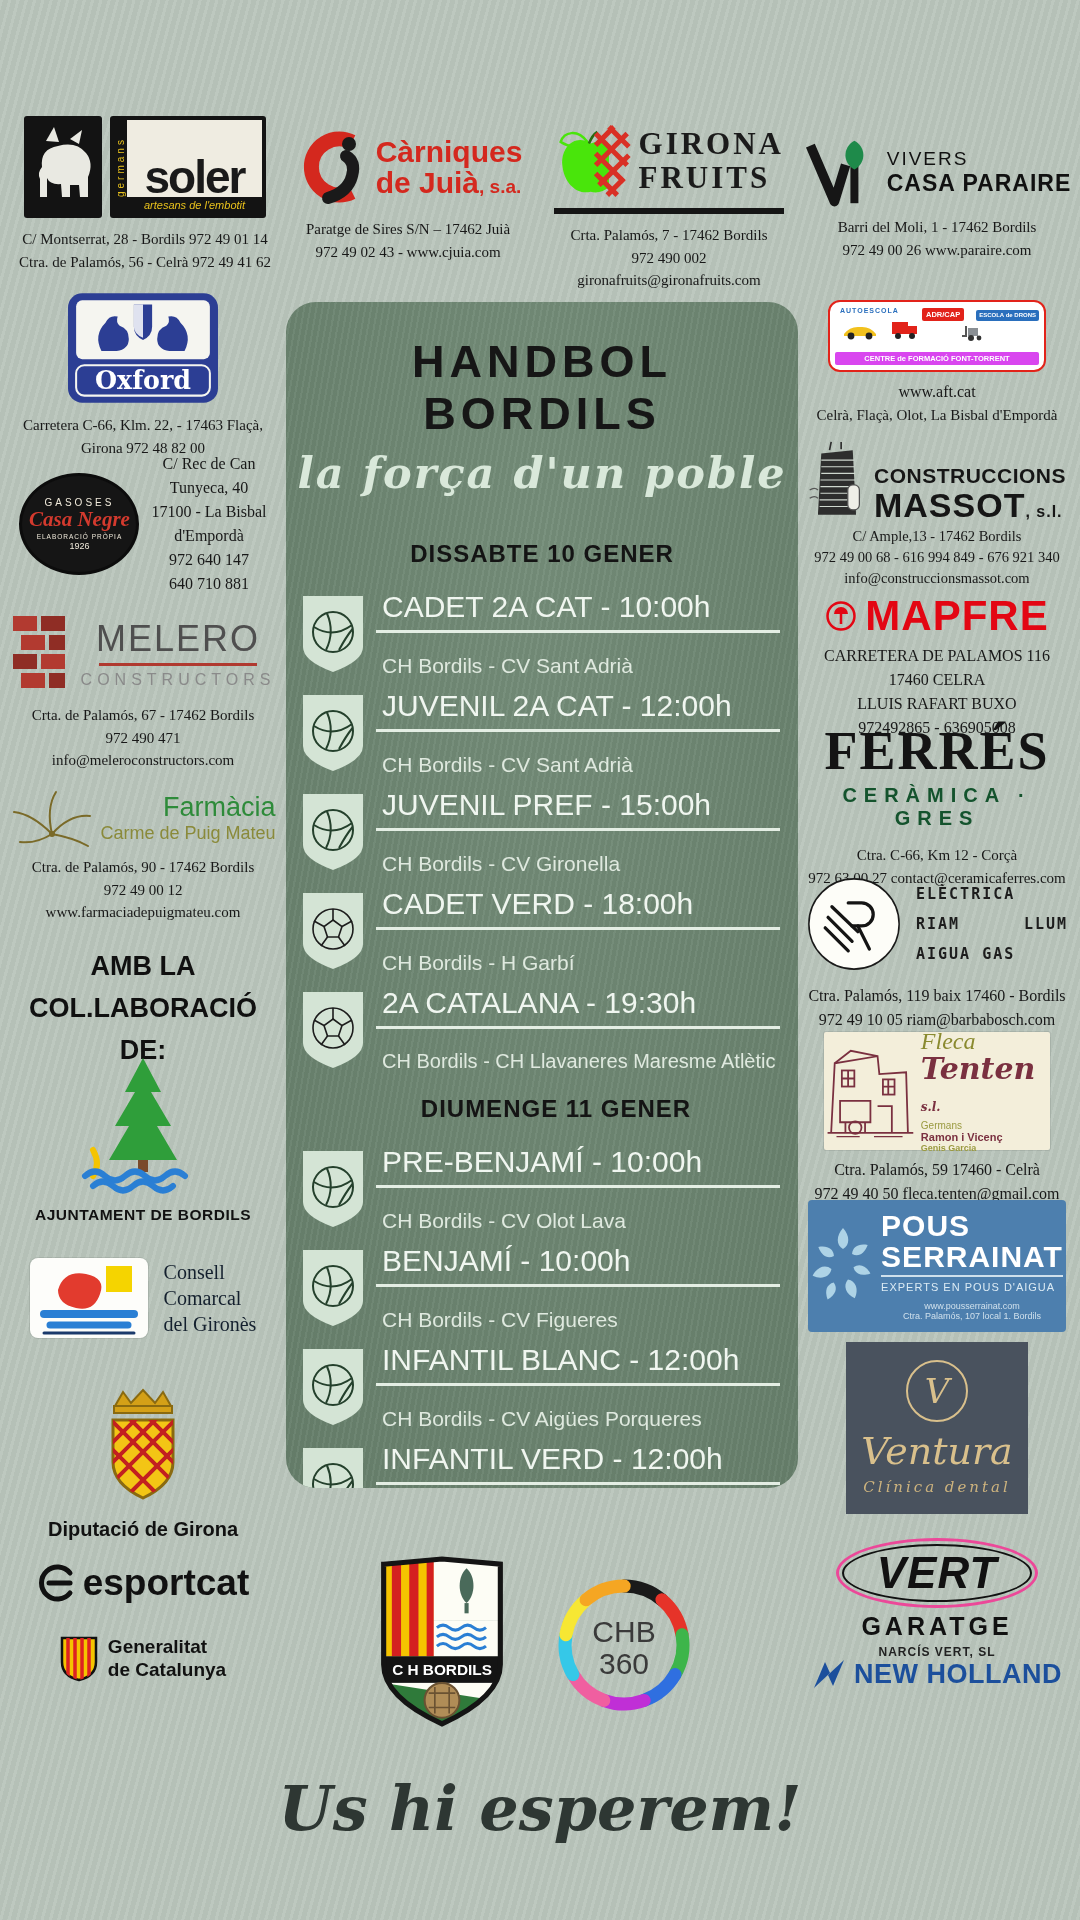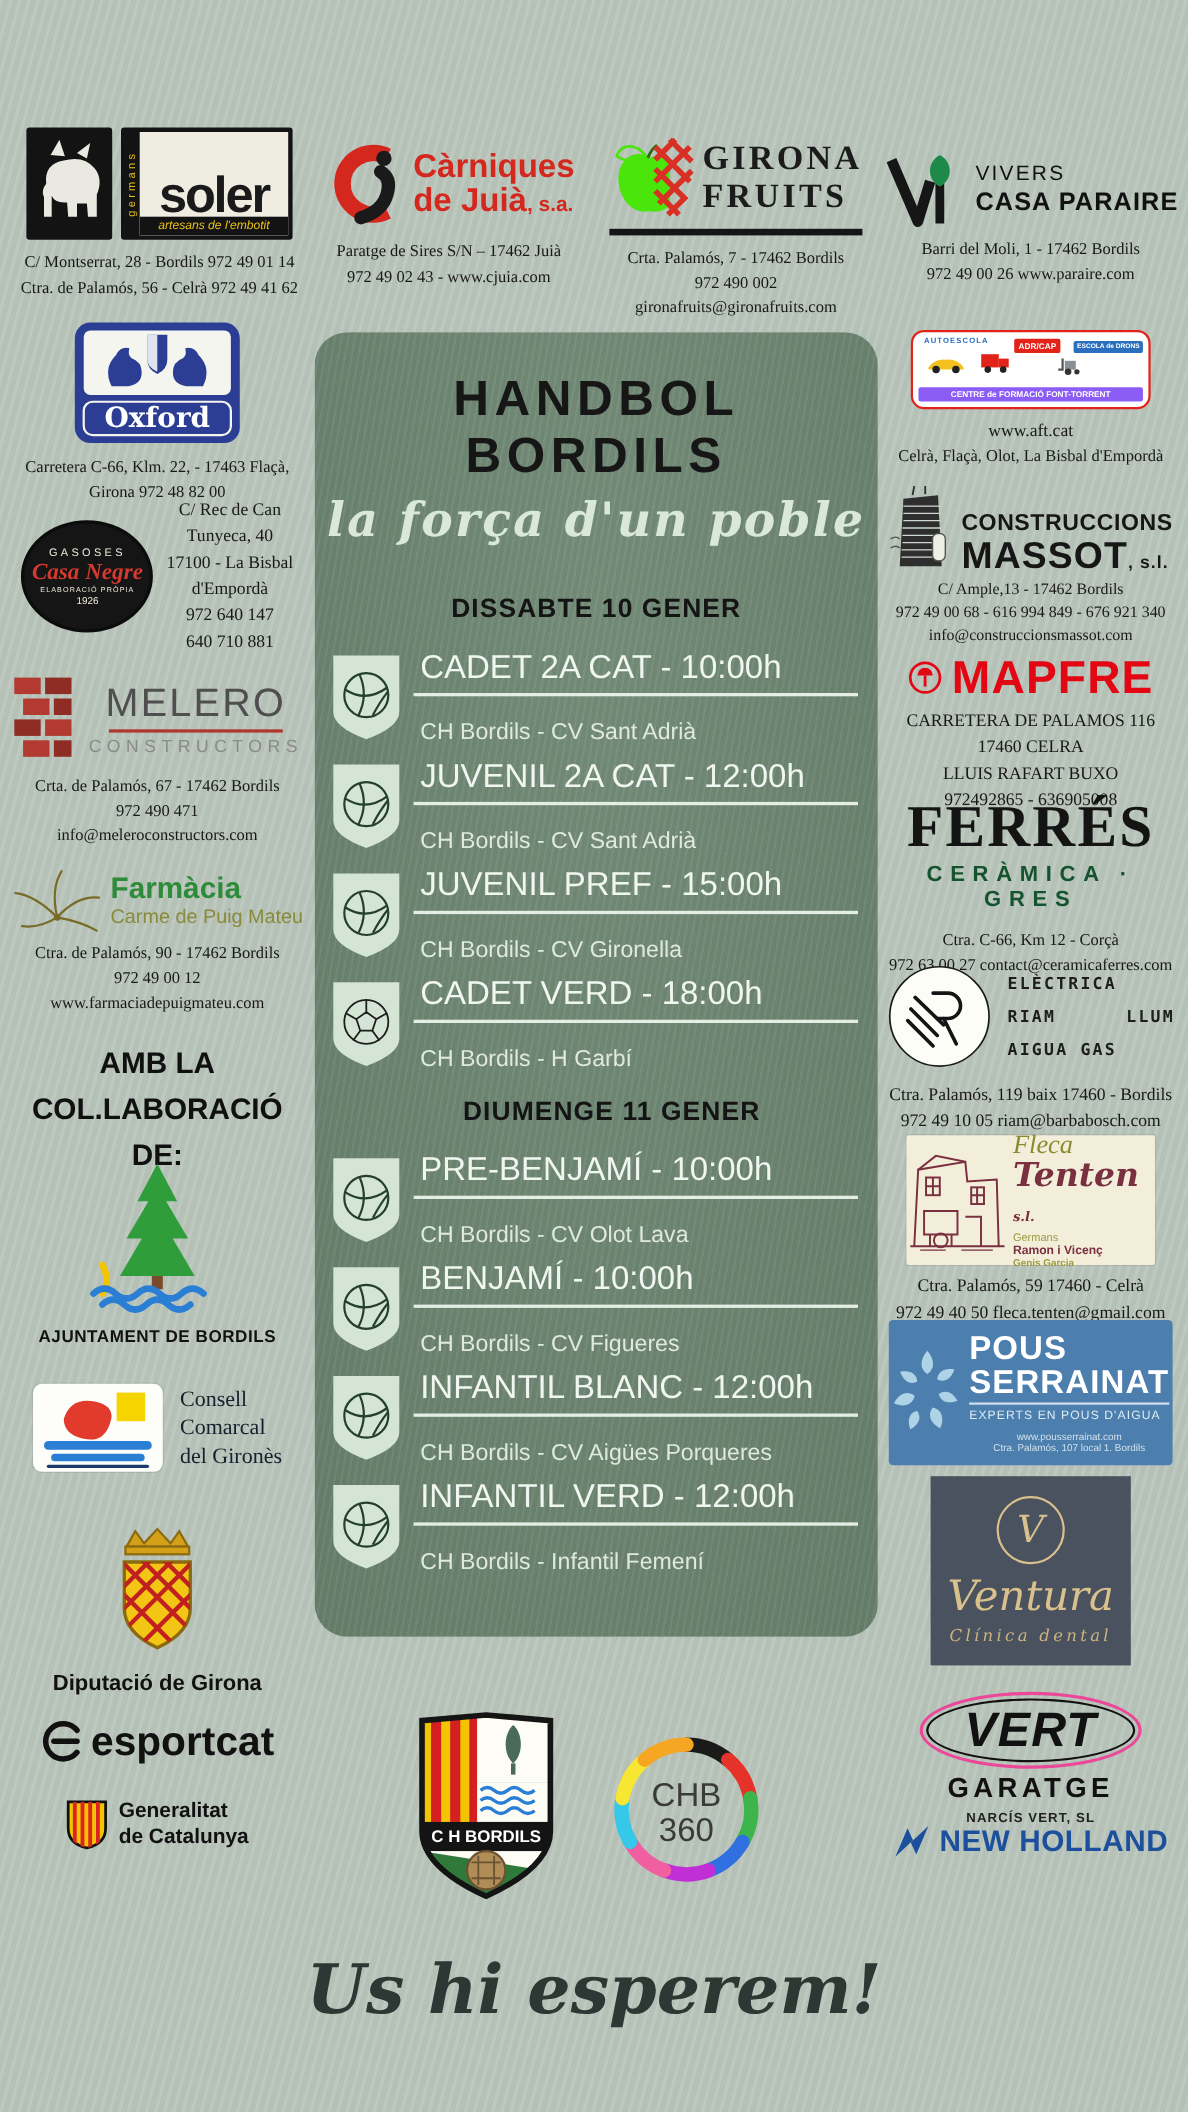--- a/index.html
+++ b/index.html
@@ -35,21 +35,21 @@
   .cn-addr{text-align:center;}
 
   
   .mel-row{display:flex;align-items:center;justify-content:center;gap:14px;margin-bottom:12px;}
   .mel-name{font-size:36px;letter-spacing:2px;color:#4f4f4f;font-weight:400;}
   .mel-line{width:158px;height:3px;background:#b0392f;margin:3px auto 5px;}
   .mel-sub{font-size:16px;letter-spacing:5px;color:#8a8a8a;}
 
   
   .far-row{display:flex;align-items:center;justify-content:center;gap:6px;margin-bottom:8px;}
-  .far-name1{font-size:27px;font-weight:700;color:#2e8b3a;text-align:left;}
+  .far-name1{font-size:27px;font-weight:400;color:#2e8b3a;text-align:right;}
   .far-name2{font-size:18px;color:#8a8a3a;text-align:left;}
 
   
   .collab{font-size:27px;font-weight:800;color:#101010;line-height:1.55;}
 
   
   .inst-label{font-size:15.5px;font-weight:700;letter-spacing:.5px;color:#111;}
   .consell-card{width:118px;height:80px;background:#fdfdfa;border-radius:8px;box-shadow:0 0 0 1px rgba(0,0,0,.08);flex:0 0 auto;}
   .consell-txt{font-family:"Liberation Serif",serif;font-size:20px;color:#14202e;text-align:left;line-height:1.3;}
   .dip-label{font-size:20px;font-weight:700;color:#111;margin-top:10px;}
@@ -77,21 +77,21 @@
   .par-name1{font-size:19px;letter-spacing:2px;color:#111;text-align:left;}
   .par-name2{font-size:23px;letter-spacing:1px;color:#111;text-align:left;font-weight:600;}
 
   .aft-card{position:relative;width:214px;height:68px;background:#fff;border:2.5px solid #e2231a;
     border-radius:12px;margin:0 auto 8px;overflow:hidden;}
   .aft-auto{position:absolute;left:10px;top:5px;font-size:7px;font-weight:700;color:#2a6fbd;letter-spacing:1px;}
   .aft-adr{position:absolute;left:92px;top:6px;background:#e2231a;color:#fff;font-size:7.5px;font-weight:700;
     padding:2px 4px;border-radius:2px;}
   .aft-drons{position:absolute;right:5px;top:8px;background:#2a6fbd;color:#fff;font-size:6px;font-weight:700;
     padding:2px 3px;border-radius:2px;text-align:center;line-height:1.2;}
-  .aft-banner{position:absolute;left:5px;right:5px;bottom:5px;background:#8b5cf6;color:#fff;
+  .aft-banner{position:absolute;left:5px;right:5px;bottom:5px;background:#d946ef;color:#fff;
     font-size:7.5px;font-weight:700;padding:2px 0;border-radius:2px;}
   .aft-car{position:absolute;left:12px;top:22px;}
   .aft-truck{position:absolute;left:60px;top:18px;}
   .aft-fork{position:absolute;left:130px;top:22px;}
 
   .mas-row{display:flex;align-items:flex-end;justify-content:center;gap:8px;margin-bottom:4px;}
   .mas-name1{font-size:21px;font-weight:700;letter-spacing:.5px;color:#161616;text-align:left;}
   .mas-name2{font-size:34px;font-weight:800;letter-spacing:1px;color:#161616;text-align:left;line-height:1;}
   .mas-sl{font-size:16px;font-weight:800;}
   .addr.sm{font-size:14.5px;line-height:1.45;}
@@ -476,20 +476,36 @@
               <path d="M31 28 L31 17 M40 34.5 L50 29 M36.5 45 L43 54 M25.5 45 L19 54 M22 34.5 L12 29"></path>
             </g>
           </svg>
       </span>
       <div class="mtxt">
         <div class="mcat">CADET VERD - 18:00h</div>
         <div class="mteams">CH Bordils - H Garbí</div>
       </div>
     </div>
 
+    <div class="match">
+      <span class="shield">
+        <svg viewBox="0 0 62 78" width="62" height="78">
+            <path d="M1 1 H61 V52 Q61 66 31 77 Q1 66 1 52 Z" fill="#d4e4d5"></path>
+            <g stroke="#1c1c1c" fill="none" stroke-width="1.6">
+              <circle cx="31" cy="37" r="20"></circle>
+              <polygon points="31,28 40,34.5 36.5,45 25.5,45 22,34.5"></polygon>
+              <path d="M31 28 L31 17 M40 34.5 L50 29 M36.5 45 L43 54 M25.5 45 L19 54 M22 34.5 L12 29"></path>
+            </g>
+          </svg>
+      </span>
+      <div class="mtxt">
+        <div class="mcat">2A CATALANA - 19:30h</div>
+        <div class="mteams" style="font-size:20px">CH Bordils - CH Llavaneres Maresme Atlètic</div>
+      </div>
+    </div>
 
     <div class="p-h2 sun">DIUMENGE 11 GENER</div>
 
     <div class="match">
       <span class="shield">
         <svg viewBox="0 0 62 78" width="62" height="78">
             <path d="M1 1 H61 V52 Q61 66 31 77 Q1 66 1 52 Z" fill="#d4e4d5"></path>
             <g stroke="#24402c" fill="none" stroke-width="2">
               <circle cx="31" cy="37" r="20"></circle>
               <path d="M12 32 Q31 44 50 30"></path>

